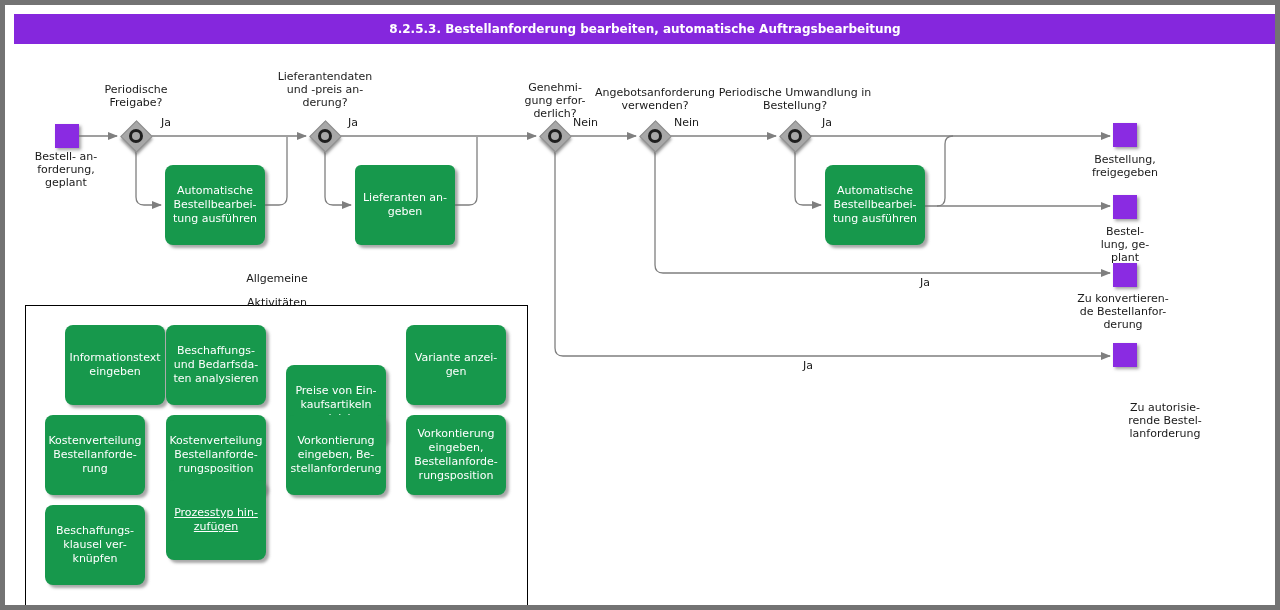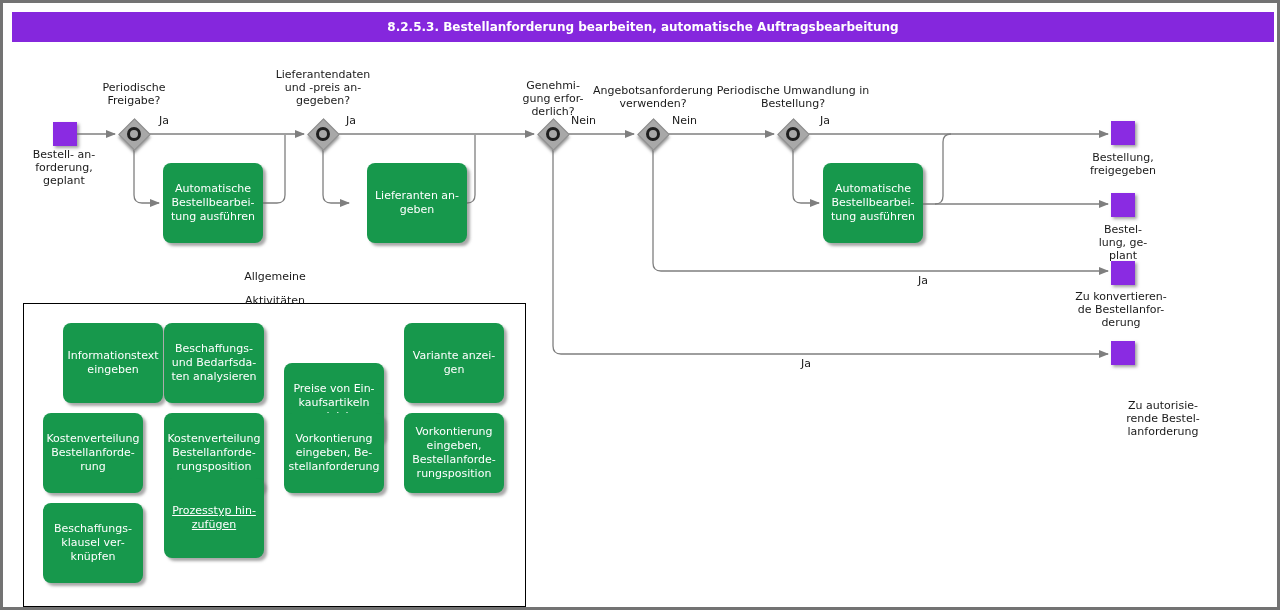--- a/index.html
+++ b/index.html
@@ -1,16 +1,16 @@
 <!DOCTYPE html>
 <html><head>
 <meta charset="utf-8">
 <style>
   html,body{margin:0;padding:0;background:#fff;font-family:"DejaVu Sans", sans-serif;}
-  .canvas{position:relative;width:1280px;height:610px;background:#ffffff;box-sizing:border-box;border:3px solid #737373;overflow:hidden;}
+  .canvas{position:relative;width:1280px;height:610px;background:#ffffff;box-sizing:border-box;border:5px solid #737373;overflow:hidden;}
   .titlebar{position:absolute;left:9px;top:9px;width:1262px;height:30px;background:#8527DD;color:#ffffff;
             display:flex;align-items:center;justify-content:center;font-size:12px;font-weight:bold;}
   svg.wires{position:absolute;left:0;top:0;}
   .event{position:absolute;width:24px;height:24px;background:#8A2BE2;box-shadow:2px 2px 3px rgba(110,110,110,.65);}
   .gateway{position:absolute;width:30px;height:30px;}
   .gateway .diamond{position:absolute;left:4px;top:4px;width:21px;height:21px;transform:rotate(45deg);
                     background:#a8a8a8;border:1px solid #8f8f8f;box-shadow:2px 2px 3px rgba(110,110,110,.7);}
   .gateway .ring{position:absolute;left:8px;top:8px;width:8px;height:8px;border:3px solid #1f1f1f;border-radius:50%;background:#a8a8a8;}
   .activity{position:absolute;width:100px;height:80px;background:#17984C;border-radius:8px;color:#ffffff;
             font-size:11px;line-height:14px;display:flex;align-items:center;justify-content:center;text-align:center;
@@ -66,21 +66,21 @@
   </div>
   <div class="node-label" style="left:71px;top:78px;width:120px;">Periodische
 Freigabe?</div>
 
   <div class="gateway" style="left:305px;top:116px;">
     <div class="diamond"></div>
     <div class="ring"></div>
   </div>
   <div class="node-label" style="left:255px;top:65px;width:130px;">Lieferantendaten
 und -preis an-
-gegeben?</div>
+derung?</div>
 
   <div class="gateway" style="left:535px;top:116px;">
     <div class="diamond"></div>
     <div class="ring"></div>
   </div>
   <div class="node-label" style="left:500px;top:76px;width:100px;">Genehmi-
 gung erfor-
 derlich?</div>
 
   <div class="gateway" style="left:635px;top:116px;">
@@ -103,21 +103,21 @@
   <div class="edge-label" style="left:669px;top:111px;">Nein</div>
   <div class="edge-label" style="left:817px;top:111px;">Ja</div>
   <div class="edge-label" style="left:915px;top:271px;">Ja</div>
   <div class="edge-label" style="left:798px;top:354px;">Ja</div>
 
   <div class="activity" style="left:160px;top:160px;">
     <span>Automatische
 Bestellbearbei-
 tung ausführen</span>
   </div>
-  <div class="activity" style="left:364px;top:160px;">
+  <div class="activity" style="left:350px;top:160px;border-radius:6px;">
     <span>Lieferanten an-
 geben</span>
   </div>
   <div class="activity" style="left:820px;top:160px;">
     <span>Automatische
 Bestellbearbei-
 tung ausführen</span>
   </div>
 
   <div class="event" style="left:1108px;top:118px;"></div>

